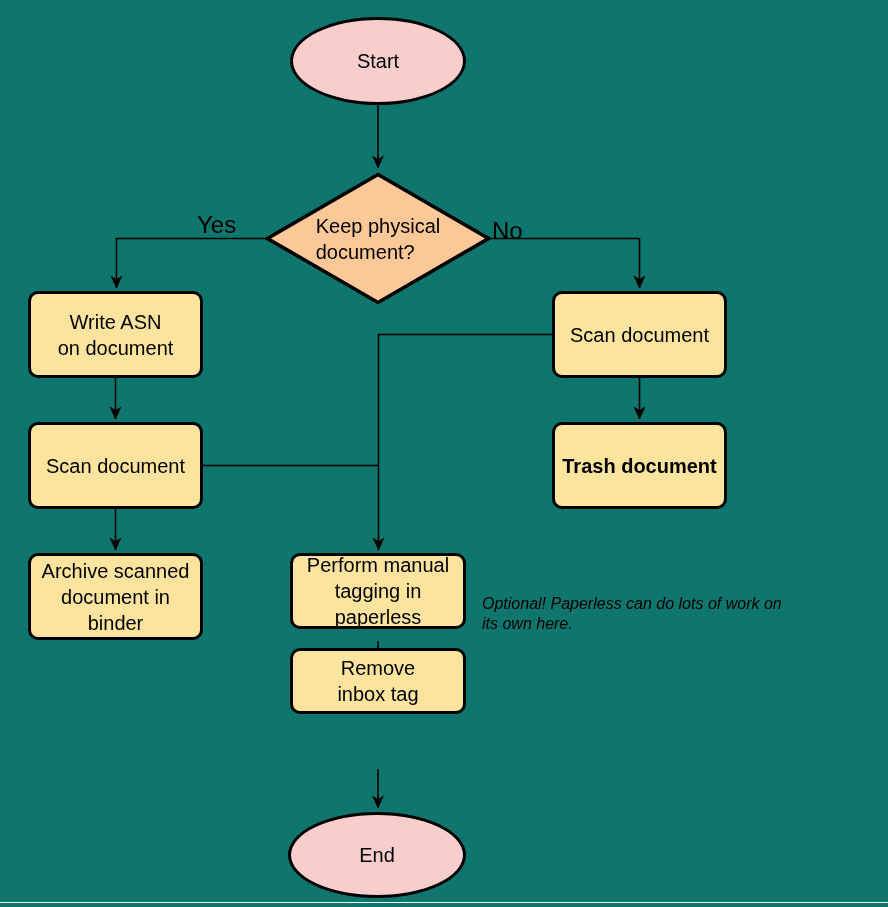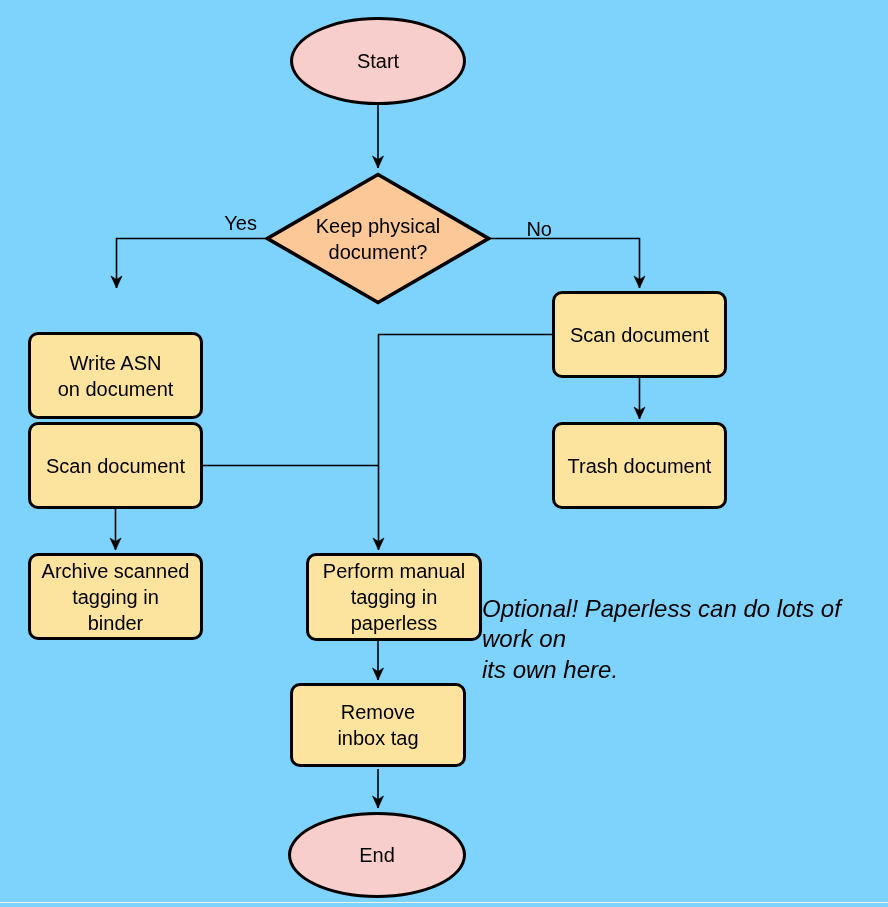--- a/index.html
+++ b/index.html
@@ -1,19 +1,19 @@
 <!DOCTYPE html>
 <html><head>
 <meta charset="utf-8">
 <style>
   html,body{margin:0;padding:0;background:#ffffff;}
   #canvas{
     position:relative;
     width:888px;height:907px;
-    background:#7dd3fc;
+    background:#0f766e;
     font-family:"Liberation Sans","DejaVu Sans",sans-serif;
     color:#000000;
     overflow:hidden;
   }
   #edges{position:absolute;left:0;top:0;width:888px;height:907px;}
   .node{
     position:absolute;
     display:flex;align-items:center;justify-content:center;
     text-align:center;
     font-size:20px;line-height:1.3;
@@ -26,34 +26,33 @@
     border-radius:50%;
   }
   .process{
     background:#fce49e;
     border:3px solid #000000;
     border-radius:10px;
   }
   .diamond-wrap{
     position:absolute;
     display:flex;align-items:center;justify-content:center;
-    text-align:center;
     font-size:20px;line-height:1.3;
     white-space:pre-line;
   }
   .diamond-wrap svg{position:absolute;left:0;top:0;}
   .diamond-label{position:relative;z-index:2;}
   .edge-label{
     position:absolute;
-    font-size:20px;line-height:1.2;
-    text-align:right;
+    font-size:24px;line-height:1.2;
+    text-align:left;
   }
   .annotation{
     position:absolute;
-    font-size:24px;line-height:1.27;
+    font-size:16px;line-height:1.27;
     font-style:italic;
     white-space:pre-line;
     text-align:left;
   }
   .page-edge{
     position:absolute;left:0;top:902px;width:888px;height:1px;
     background:#f3f1ec;
   }
 </style>
 </head>
@@ -84,38 +83,38 @@
   <div class="node terminal" style="left:290px;top:17px;width:176px;height:88px;">Start</div>
 
   <div class="diamond-wrap" style="left:265px;top:172px;width:226px;height:133px;">
     <svg width="226" height="133" viewBox="0 0 226 133" xmlns="http://www.w3.org/2000/svg">
       <polygon points="113,2.5 223.5,66.5 113,130.5 2.5,66.5" fill="#fcc897" stroke="#000000" stroke-width="3.6"></polygon>
     </svg>
     <div class="diamond-label">Keep physical
 document?</div>
   </div>
 
-  <div class="node process" style="left:28px;top:291px;width:175px;height:87px;margin-top:41px;">Write ASN
+  <div class="node process" style="left:28px;top:291px;width:175px;height:87px;">Write ASN
 on document</div>
 
   <div class="node process" style="left:28px;top:422px;width:175px;height:87px;">Scan document</div>
 
   <div class="node process" style="left:28px;top:553px;width:175px;height:87px;">Archive scanned
-tagging in
+document in
 binder</div>
 
   <div class="node process" style="left:552px;top:291px;width:175px;height:87px;">Scan document</div>
 
-  <div class="node process" style="left:552px;top:422px;width:175px;height:87px;">Trash document</div>
+  <div class="node process" style="left:552px;top:422px;width:175px;height:87px;font-weight:bold;">Trash document</div>
 
-  <div class="node process" style="left:290px;top:553px;width:176px;height:88px;margin-left:16px;">Perform manual
+  <div class="node process" style="left:290px;top:553px;width:176px;height:76px;">Perform manual
 tagging in
 paperless</div>
 
-  <div class="node process" style="left:290px;top:683px;width:176px;height:84px;">Remove
+  <div class="node process" style="left:290px;top:648px;width:176px;height:66px;">Remove
 inbox tag</div>
 
   <div class="node terminal" style="left:288px;top:812px;width:178px;height:86px;text-align:center;">End</div>
 
   <div class="edge-label" style="left:197px;top:211px;width:60px;">Yes</div>
 
   <div class="edge-label" style="left:492px;top:217px;width:60px;">No</div>
 
   <div class="annotation" style="left:482px;top:594px;width:406px;">Optional! Paperless can do lots of work on
 its own here.</div>

